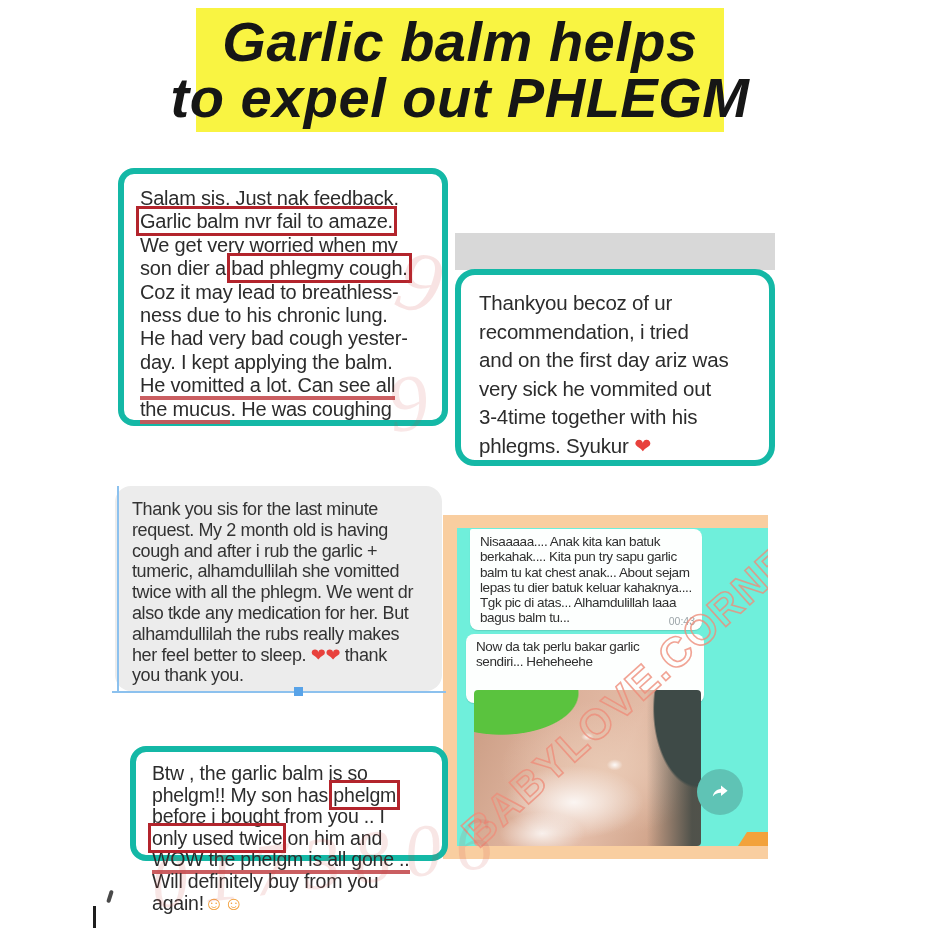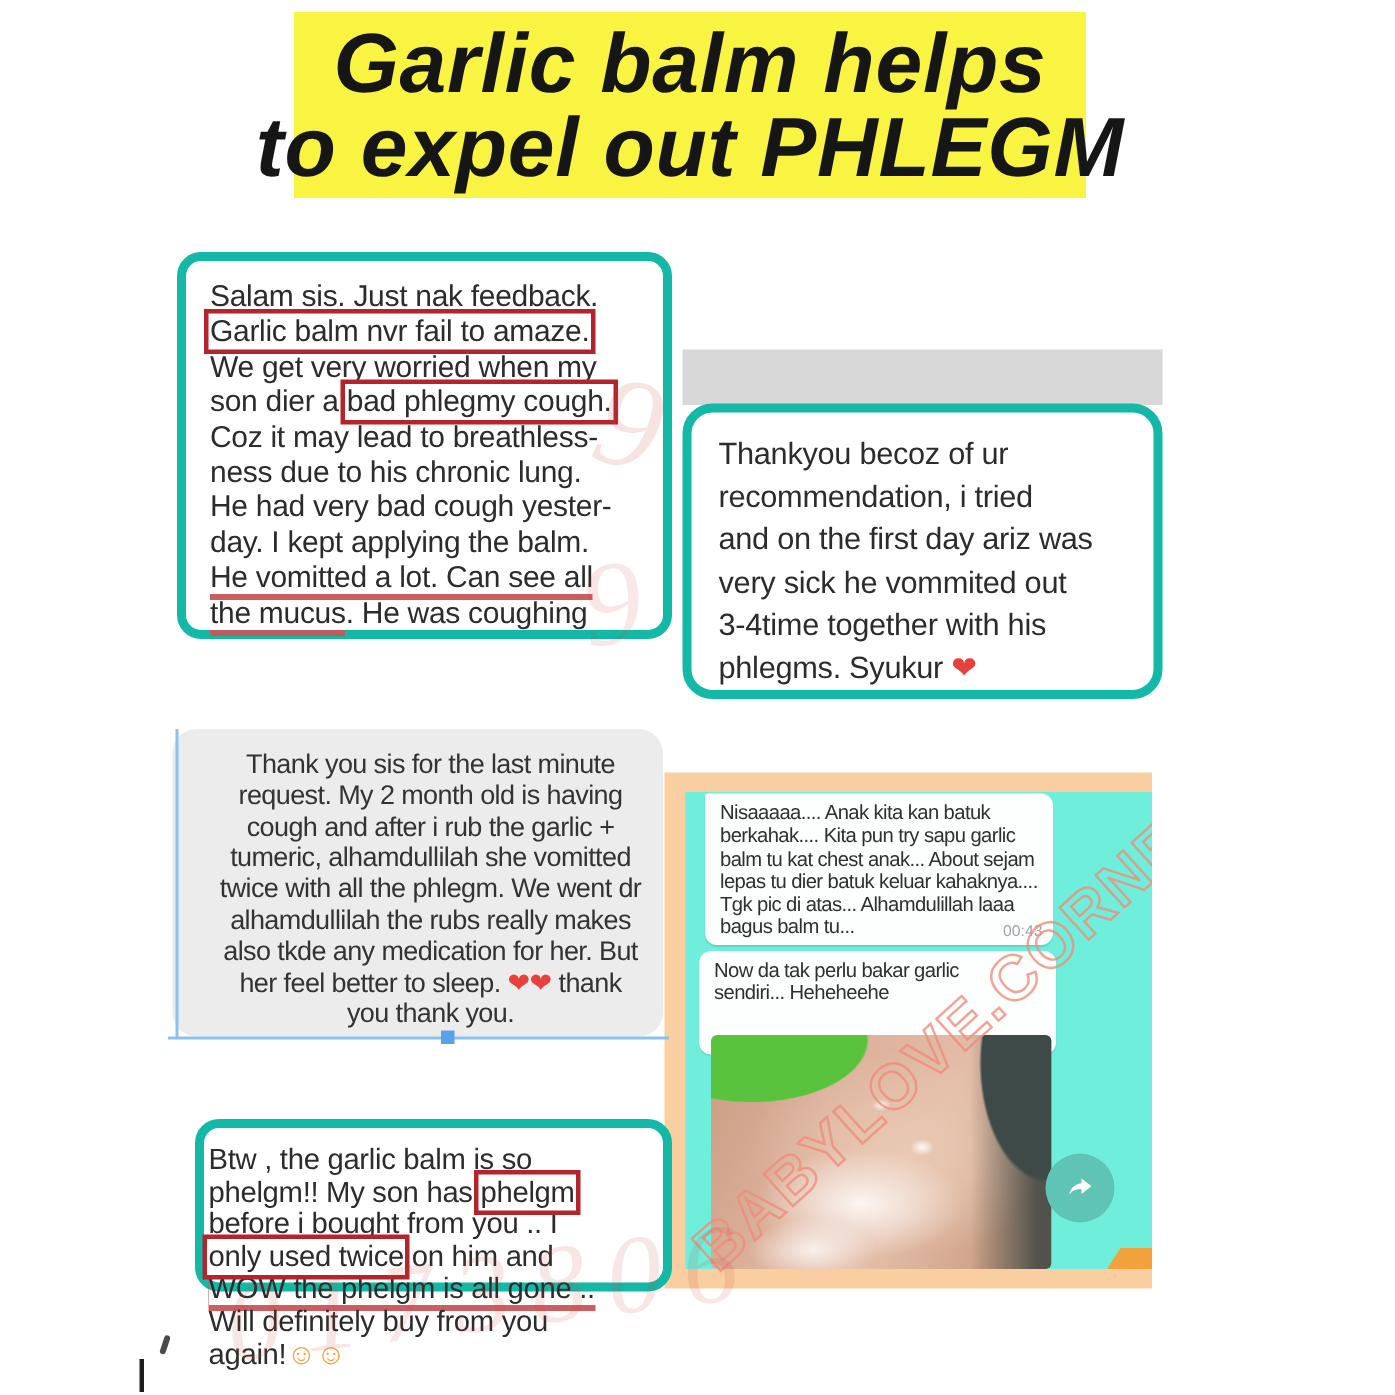--- a/index.html
+++ b/index.html
@@ -17,27 +17,27 @@
   .ln{white-space:nowrap;color:#2c2c2c;}
 
   .card1{left:118px;top:168px;width:330px;height:258px;padding:13px 0 0 16px;}
   .card1 .ln{font-size:20px;line-height:23.4px;letter-spacing:-.2px;}
 
   .band2{position:absolute;left:455px;top:233px;width:320px;height:37px;background:#D8D8D8;z-index:1;}
   .card2{left:455px;top:269px;width:320px;height:197px;padding:14px 0 0 18px;border-radius:20px;}
   .card2 .ln{font-size:20.5px;line-height:28.5px;letter-spacing:-.2px;}
 
   .card3{left:115px;top:486px;width:327px;height:205px;background:#ECECEC;border:none;border-radius:16px;
-    padding:13px 0 0 17px;text-align:center;}
+    padding:13px 0 0 17px;}
   .card3 .ln{font-size:18px;line-height:20.8px;letter-spacing:-.4px;color:#333;}
   .sel-v{position:absolute;left:117px;top:486px;width:2px;height:206px;background:#8CC1EE;z-index:3;}
   .sel-h{position:absolute;left:112px;top:691px;width:334px;height:2px;background:#8CC1EE;z-index:3;}
   .sel-handle{position:absolute;left:294px;top:687px;width:9px;height:9px;background:#58A3E8;z-index:3;}
 
-  .card4{left:130px;top:746px;width:318px;height:115px;padding:11px 0 0 3px;}
+  .card4{left:130px;top:746px;width:318px;height:115px;padding:11px 0 0 16px;}
   .card4 .ln{font-size:19.5px;line-height:21.6px;letter-spacing:-.2px;}
 
   
   .rb{outline:3px solid #B3242C;outline-offset:1px;}
   .ru{box-shadow:0 4px 0 rgba(199,85,88,.95);text-align:center;}
   .heart{color:#E8413C;}
   .smile{color:#F2A03D;font-weight:700;}
 
   
   .wa{position:absolute;left:443px;top:515px;width:325px;height:344px;background:#F9CEA0;z-index:2;overflow:hidden;}
@@ -111,22 +111,22 @@
     <div class="ln">3-4time together with his</div>
     <div class="ln"><span>phlegms. Syukur </span><span class="heart">❤</span></div>
   </div>
 
   <div class="card card3">
     <div class="ln">Thank you sis for the last minute</div>
     <div class="ln">request. My 2 month old is having</div>
     <div class="ln">cough and after i rub the garlic +</div>
     <div class="ln">tumeric, alhamdullilah she vomitted</div>
     <div class="ln">twice with all the phlegm. We went dr</div>
+    <div class="ln">also tkde any medication for her. But</div>
     <div class="ln">alhamdullilah the rubs really makes</div>
-    <div class="ln">also tkde any medication for her. But</div>
     <div class="ln"><span>her feel better to sleep. </span><span class="heart">❤❤</span><span> thank</span></div>
     <div class="ln">you thank you.</div>
   </div>
   <div class="sel-v"></div>
   <div class="sel-h"></div>
   <div class="sel-handle"></div>
 
   <div class="wa">
     <div class="wa-teal"></div>
     <div class="wbubble wb1">

